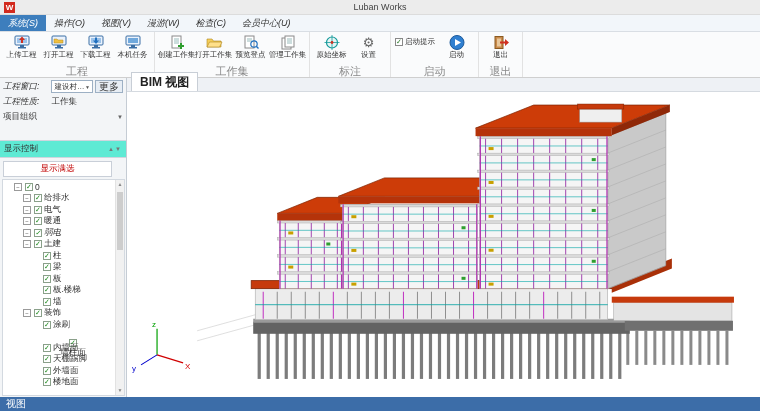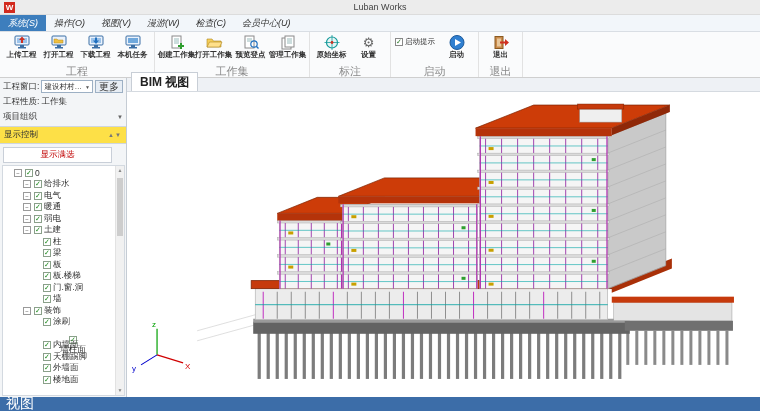--- a/index.html
+++ b/index.html
@@ -16,36 +16,36 @@
   .menu-item { padding:0 8px; display:flex; align-items:center; color:#333; cursor:default;font-style:italic; }
   .menu-item.active { background:#3d7ebd; color:#fff; }
 
   
   .ribbon { height:46px; background:#fafbfc; border-bottom:1px solid #cfcfcf; display:flex; flex:0 0 auto; }
   .rgroup { display:flex; flex-direction:column; border-right:1px solid #e2e2e2; padding:1px 3px 0; }
   .rbuttons { flex:1; display:flex; align-items:flex-start; }
   .rbtn { width:37px; display:flex; flex-direction:column; align-items:center; padding-top:1px; cursor:default; }
   .ricon { height:17px; display:flex; align-items:center; justify-content:center; }
   .ricon.gear { font-size:13px; color:#666; line-height:1; }
-  .rlabel { font-size:7.5px; color:#333; white-space:nowrap; line-height:1.15; text-align:center;font-weight:bold; }
+  .rlabel { font-size:7.5px; color:#333; white-space:nowrap; line-height:1.15; text-align:center; }
   .rgroup-label { font-size:11px; color:#8a8a8a; text-align:center; height:11px; line-height:11px; }
   .rcheck { display:flex; align-items:center; font-size:7.5px; color:#333; margin:4px 3px 0 1px; white-space:nowrap; }
   .cbox { width:8px; height:8px; border:1px solid #888; background:#fff; display:inline-flex; align-items:center; justify-content:center; font-size:7px; color:#2a7a2a; margin-right:2px; }
 
   
   .content { flex:1; min-height:0; display:flex; }
   .sidebar { width:127px; background:#f3f5f7; border-right:1px solid #c5ccd4; display:flex; flex-direction:column; font-size:8.5px; flex:0 0 auto; }
   .side-row { display:flex; align-items:center; padding:2px 3px 1px; color:#333; white-space:nowrap; }
-  .side-label { margin-right:2px; flex:0 0 auto; }
+  .side-label { margin-right:12px; flex:0 0 auto;font-style:italic; }
   .select { flex:1; min-width:0; background:#fff; border:1px solid #9db0c4; height:13px; display:flex; align-items:center; font-size:7.5px; padding:0 2px; overflow:hidden; white-space:nowrap; }
   .select .sel-text { overflow:hidden; text-overflow:ellipsis; }
   .select .arrow { margin-left:auto; font-size:5px; color:#555; flex:0 0 auto; }
   .more-btn { margin-left:2px; border:1px solid #9db0c4; background:#e7edf4; font-size:10px; padding:5px 3px; height:13px; display:flex; align-items:center; flex:0 0 auto; }
   .chev { margin-left:auto; font-size:6px; color:#666; }
-  .disp-header { background:#fde047; border-top:1px solid #cfd6de; border-bottom:1px solid #cfd6de; padding:2px 4px; color:#333; display:flex; align-items:center; margin-top:2px; }
+  .disp-header { background:#5eead4; border-top:1px solid #cfd6de; border-bottom:1px solid #cfd6de; padding:2px 4px; color:#333; display:flex; align-items:center; margin-top:16px; }
   .disp-arrows { margin-left:auto; font-size:6px; color:#777; letter-spacing:1px; }
   .show-btn { color:#c00000; border:1px solid #c9cfd8; background:#fff; margin:3px 14px 2px 3px; padding:1px 0; text-align:center; font-size:8.5px; }
   .tree { flex:1; min-height:0; background:#fff; margin:0 1px 1px 2px; border:1px solid #d3d9e0; position:relative; overflow:hidden; padding:1px 10px 1px 0; }
   .titem { display:flex; align-items:center; height:11.5px; white-space:nowrap; }
   .texp { width:8px; height:8px; flex:0 0 auto; margin-right:1px; font-size:6px; line-height:7px; text-align:center; color:#555; }
   .texp.box { border:1px solid #9a9a9a; background:#fff; }
   .tcheck { width:8px; height:8px; flex:0 0 auto; border:1px solid #8aa08a; display:inline-flex; align-items:center; justify-content:center; font-size:7px; color:#1c8a1c; background:#fff; margin:0 2px; }
   .tlabel { font-size:8.5px; color:#333; }
   .vscroll { position:absolute; right:0; top:0; bottom:0; width:9px; background:#f1f1f1; border-left:1px solid #e2e2e2; font-size:5px; color:#888; text-align:center; }
   .vthumb { position:absolute; top:12px; left:1px; width:6px; height:58px; background:#cdcdcd; }
@@ -53,21 +53,21 @@
   .varrow.bottom { position:absolute; bottom:0; left:0; right:0; }
 
   
   .main { flex:1; min-width:0; display:flex; flex-direction:column; background:#fff; }
   .tabbar { height:14px; background:#eef1f5; border-bottom:1px solid #d5dae0; display:flex; align-items:flex-end; flex:0 0 auto; }
   .tab { background:#fff; border:1px solid #c8ced6; border-bottom:none; font-size:12px; font-weight:bold; color:#222; padding:1px 8px 0; margin-left:4px; }
   .canvas { flex:1; min-height:0; position:relative; }
   .canvas svg { position:absolute; inset:0; width:100%; height:100%; }
 
   
-  .statusbar { height:14px; background:#3c6da8; color:#fff; font-size:14px; display:flex; align-items:center; padding:0 6px; flex:0 0 auto; }
+  .statusbar { height:14px; background:#3c6da8; color:#fff; font-size:10px; display:flex; align-items:center; padding:0 6px; flex:0 0 auto; }
 </style>
 </head>
 <body>
 
 <div class="titlebar">
   <div class="logo">W</div>
   <div class="title-text">Luban Works</div>
 </div>
 
 <div class="menubar">
@@ -285,28 +285,28 @@
         <div class="titem" style="padding-left: 20px;">
           <span class="texp box">−</span>
           <span class="tcheck">✓</span>
           <span class="tlabel">电气</span>
         </div>
         <div class="titem" style="padding-left: 20px;">
           <span class="texp box">−</span>
           <span class="tcheck">✓</span>
           <span class="tlabel">暖通</span>
         </div>
+        <div class="titem" style="padding-left: 20px; font-style: italic;">
+          <span class="texp box">−</span>
+          <span class="tcheck">✓</span>
+          <span class="tlabel">弱电</span>
+        </div>
         <div class="titem" style="padding-left: 20px;">
           <span class="texp box">−</span>
           <span class="tcheck">✓</span>
-          <span class="tlabel">弱电</span>
-        </div>
-        <div class="titem" style="padding-left: 20px;">
-          <span class="texp box">−</span>
-          <span class="tcheck">✓</span>
           <span class="tlabel">土建</span>
         </div>
         <div class="titem" style="padding-left: 29px;">
           <span class="texp"></span>
           <span class="tcheck">✓</span>
           <span class="tlabel">柱</span>
         </div>
         <div class="titem" style="padding-left: 29px;">
           <span class="texp"></span>
           <span class="tcheck">✓</span>
@@ -314,25 +314,20 @@
         </div>
         <div class="titem" style="padding-left: 29px;">
           <span class="texp"></span>
           <span class="tcheck">✓</span>
           <span class="tlabel">板</span>
         </div>
         <div class="titem" style="padding-left: 29px;">
           <span class="texp"></span>
           <span class="tcheck">✓</span>
           <span class="tlabel">板.楼梯</span>
-        </div>
-        <div class="titem" style="padding-left: 29px;">
-          <span class="texp"></span>
-          <span class="tcheck">✓</span>
-          <span class="tlabel">门.窗.洞</span>
         </div>
         <div class="titem" style="padding-left: 29px;">
           <span class="texp"></span>
           <span class="tcheck">✓</span>
           <span class="tlabel">墙</span>
         </div>
         <div class="titem" style="padding-left: 20px;">
           <span class="texp box">−</span>
           <span class="tcheck">✓</span>
           <span class="tlabel">装饰</span>

